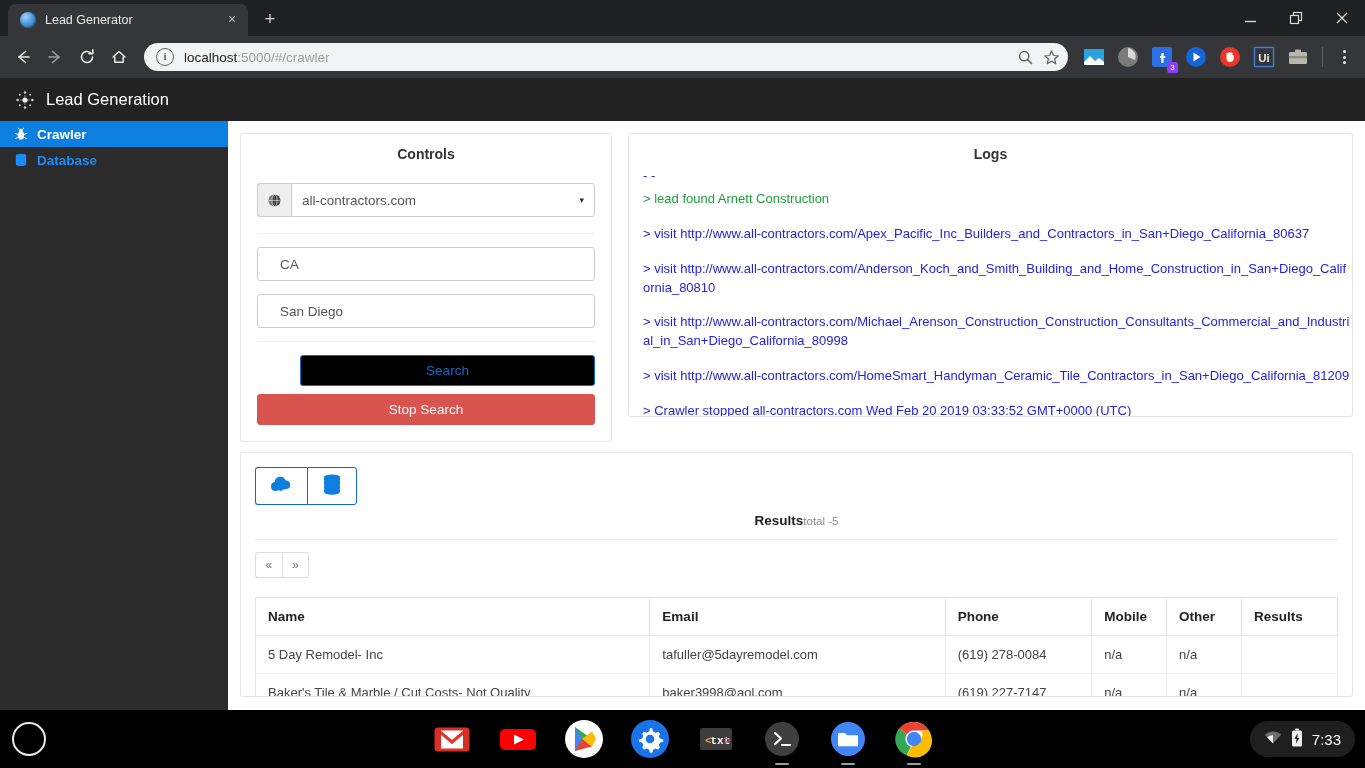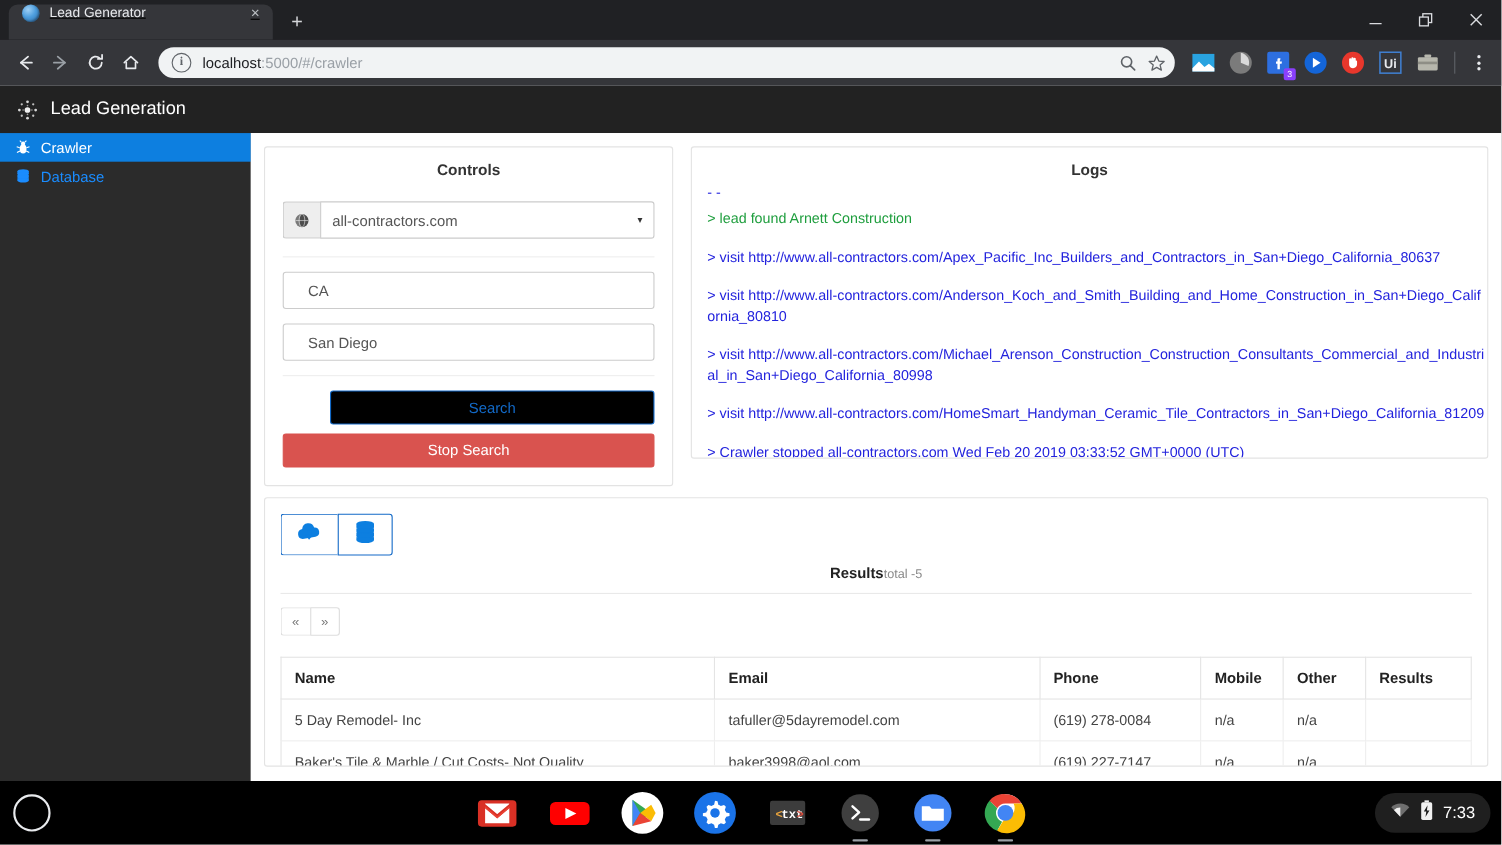--- a/index.html
+++ b/index.html
@@ -13,23 +13,22 @@
 
   
   .browser { width: 1365px; height: 710px; background: #202124; position: relative; }
 
   .tabstrip {
     height: 36px; background: #202124; display: flex; align-items: flex-end;
     padding-left: 8px; position: relative;
   }
   .tab {
     height: 32px; width: 240px; background: #35363a; border-radius: 8px 8px 0 0;
-    display: flex; align-items: flex-start; padding: 0 8px 0 12px; gap: 9px;
+    display: flex; align-items: center; padding: 0 8px 0 12px; gap: 9px;
     position: relative;
-    text-decoration: underline;
   }
   .tab-favicon {
     width: 16px; height: 16px; border-radius: 50%;
     background: radial-gradient(circle at 35% 30%, #9fd0f5 0%, #4d9ede 45%, #2f6fab 100%);
     box-shadow: inset -1px -1px 2px rgba(0,0,0,.35);
     flex: 0 0 auto;
   }
   .tab-title {
     color: #e8eaed; font-size: 12.5px; white-space: nowrap; overflow: hidden;
     text-overflow: ellipsis; flex: 1 1 auto;
@@ -97,21 +96,21 @@
   
   .viewport { width: 1365px; height: 632px; background: #fff; position: relative; overflow: hidden; }
   .app-header {
     height: 43px; background: #222; display: flex; align-items: center; gap: 10px;
     padding-left: 14px;
   }
   .brand-logo { width: 22px; height: 22px; flex: 0 0 auto; }
   .brand-text { color: #fff; font-size: 16.5px; }
 
   .app-body { display: flex; height: 589px; }
-  .sidebar { width: 228px; background: #2b2b2b; flex: 0 0 auto; padding-top: 0; }
+  .sidebar { width: 228px; background: #2b2b2b; flex: 0 0 auto; padding-top: 0; font-weight: bold; }
   .side-item {
     height: 26px; display: flex; align-items: center; gap: 9px; padding-left: 14px;
     font-size: 13.5px; color: #1a8cff;
   }
   .side-item.active { background: #0d7fe0; color: #fff; }
   .side-ico { width: 14px; height: 14px; flex: 0 0 auto; }
 
   .content {
     flex: 1 1 auto; background: #fff; padding: 12px 12px 0 12px; position: relative;
     overflow: hidden;

